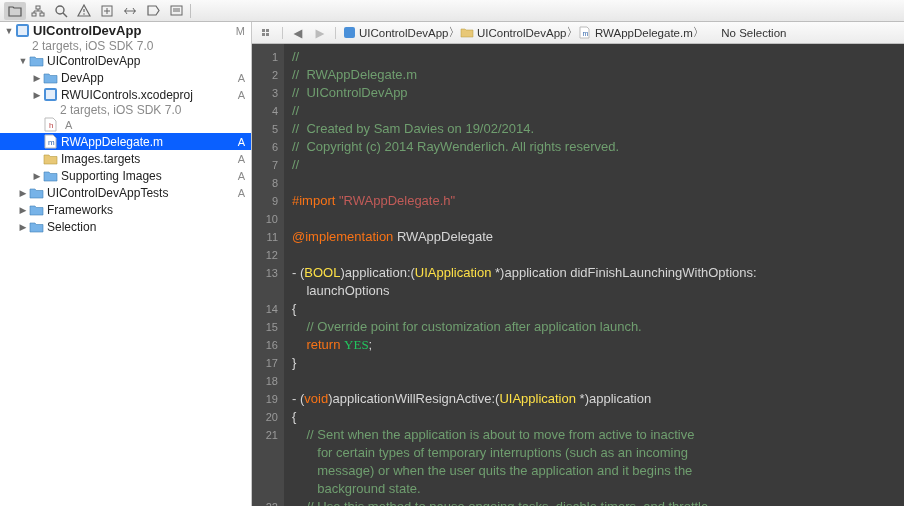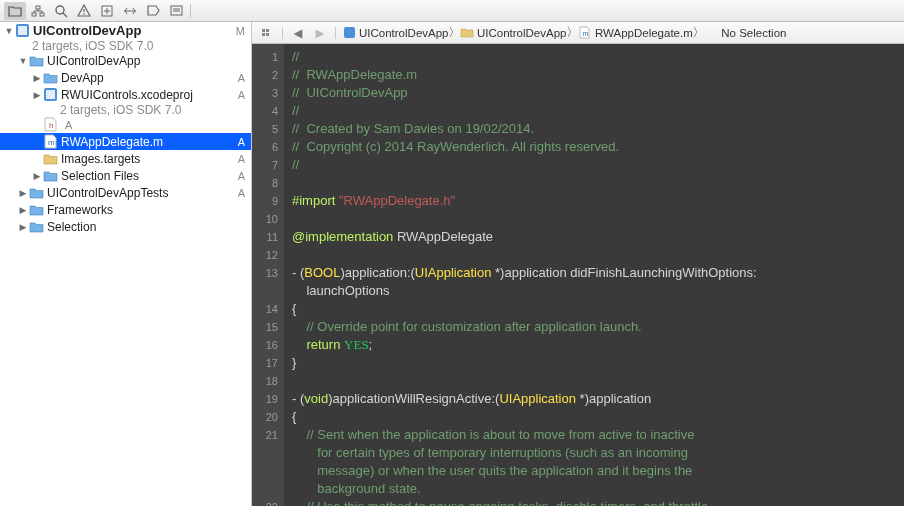--- a/index.html
+++ b/index.html
@@ -32,21 +32,21 @@
 .jumpbar .sep { width: 1px; height: 12px; background: #c9c9c9; margin: 0 2px; }
 .crumb { display: flex; align-items: center; gap: 3px; cursor: pointer; }
 .crumb-icon { width: 14px; height: 14px; display:flex; align-items:center; justify-content:center; }
 
 .code-area { flex: 1; display: flex; overflow: hidden; font-family: Menlo, Consolas, monospace; font-size: 13px; line-height: 18px; }
 .gutter { width: 32px; background: #484848; color: #9a9a9a; text-align: right; padding: 4px 6px 4px 0; font-size: 11px; user-select: none; }
 .gutter div { height: 18px; }
 .code { flex: 1; background: #3a3a3a; color: #d6d6d6; padding: 4px 0 4px 8px; white-space: pre; overflow: hidden; }
 .code div { height: 18px; }
 .c-comment { color: #6f9e6f; }
-.c-keyword { color: #bef264; }
+.c-keyword { color: #f97316; }
 .c-string  { color: #c15b58; }
 .c-type    { color: #fde047; }
 .c-const   { color: #22c55e; font-family: Liberation Serif, serif; }
 
 
 svg { display: block; }
 </style>
 </head>
 <body>
 
@@ -182,21 +182,21 @@
           <span class="label">Images.targets</span>
           <span class="badge">A</span>
         </div>
         <div class="tree-row i2">
           <span class="disclosure">▶</span>
           <span class="ficon">
             <svg width="15" height="12">
               <path d="M1 2h5l1.2 1.5H14V11H1z" fill="#77b3e8" stroke="#3f7fb5" stroke-width="0.6"></path>
             </svg>
           </span>
-          <span class="label">Selection Files</span>
+          <span class="label">Supporting Images</span>
           <span class="badge">A</span>
         </div>
         <div class="tree-row i1">
           <span class="disclosure">▶</span>
           <span class="ficon">
             <svg width="15" height="12">
               <path d="M1 2h5l1.2 1.5H14V11H1z" fill="#77b3e8" stroke="#3f7fb5" stroke-width="0.6"></path>
             </svg>
           </span>
           <span class="label">UIControlDevAppTests</span>

